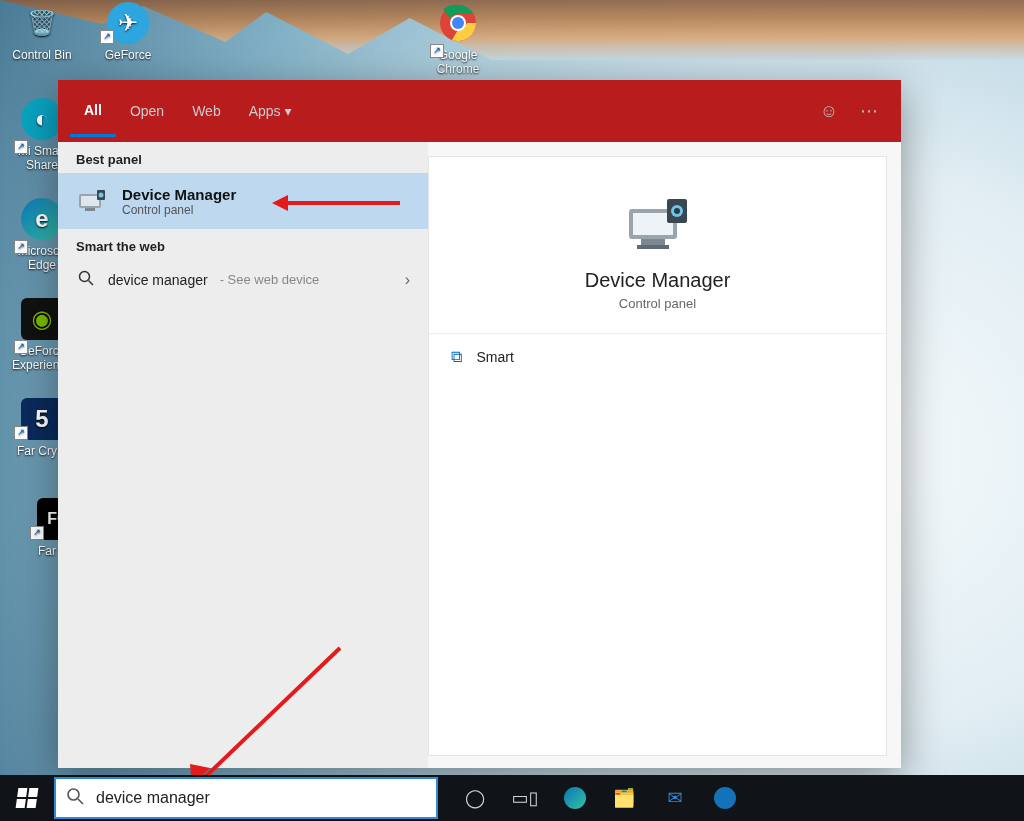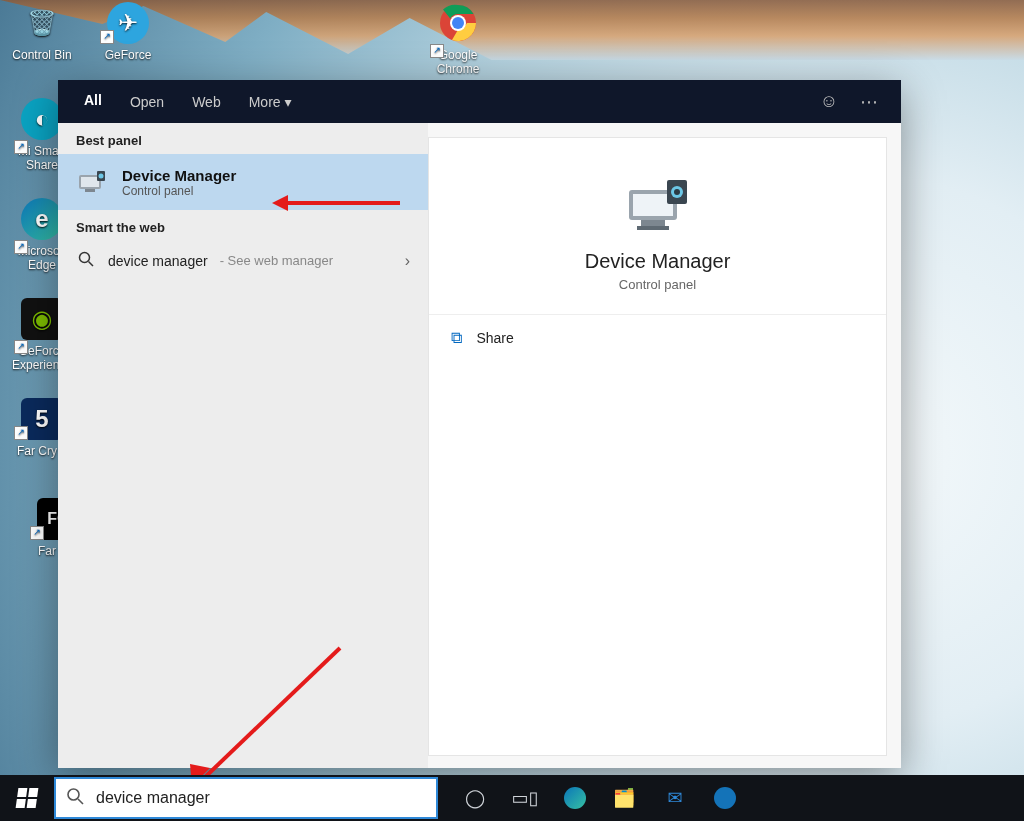--- a/index.html
+++ b/index.html
@@ -10,21 +10,21 @@
   .mountain{position:absolute;top:0;left:0;right:0;height:60px;
     background:linear-gradient(180deg,#8a5a3a 0%,#b57a48 30%,#d9a06c 60%,#c9dbe6 100%);
     clip-path:polygon(0 0,10% 40%,14% 10%,22% 70%,26% 20%,34% 90%,40% 30%,48% 100%,100% 100%,100% 0);
     opacity:.85}
   
   .di{position:absolute;width:76px;text-align:center;color:#fff;font-size:12px;text-shadow:0 1px 2px rgba(0,0,0,.9)}
   .di .glyph{width:42px;height:42px;margin:0 auto 4px;border-radius:6px;display:flex;align-items:center;justify-content:center;font-size:24px}
   .di .short{position:absolute;left:10px;bottom:18px;width:12px;height:12px;background:#fff;border:1px solid #888;font-size:9px;line-height:10px;color:#0067c0}
   
   .flyout{position:absolute;left:58px;top:80px;width:843px;height:688px;background:#f2f2f2;box-shadow:0 10px 40px rgba(0,0,0,.4);display:flex;flex-direction:column}
-  .tabs{height:43px;background:#0f172a;display:flex;align-items:center;padding:0 12px;color:#ccc;font-size:14px}
+  .tabs{height:62px;background:#b91c1c;display:flex;align-items:center;padding:0 12px;color:#ccc;font-size:14px}
   .tab{padding:0 14px;height:48px;display:flex;align-items:center;cursor:pointer}
   .tab.active{color:#fff;border-bottom:3px solid #0078d7;font-weight:600}
   .tabs .sp{flex:1}
   .tabs .ic{width:40px;text-align:center;font-size:18px;color:#bbb;cursor:pointer}
   .body{flex:1;display:flex}
   .left{width:370px;background:#ededed;display:flex;flex-direction:column}
   .section{padding:10px 18px 6px;font-size:13px;font-weight:600;color:#222}
   .best{display:flex;align-items:center;gap:14px;padding:12px 18px;background:#bdd8ef;cursor:pointer}
   .best .ico{width:32px;height:32px;display:flex;align-items:center;justify-content:center}
   .best .t1{font-size:15px;font-weight:600;color:#111}
@@ -112,21 +112,21 @@
     <div class="glyph" style="background:#000;color:#fff;font-weight:700;font-size:16px">FC</div>
     <div class="short">↗</div>
     <div>Far Cry</div>
   </div>
 
   <div class="flyout">
     <div class="tabs">
       <div class="tab active">All</div>
       <div class="tab">Open</div>
       <div class="tab">Web</div>
-      <div class="tab"><span>More</span>&nbsp;<span>▾</span></div>
+      <div class="tab"><span>Apps</span>&nbsp;<span>▾</span></div>
       <div class="sp"></div>
       <div class="ic">☺</div>
       <div class="ic">⋯</div>
     </div>
     <div class="body">
       <div class="left">
         <div class="section">Best panel</div>
         <div class="best">
           <div class="ico dm-ico">
             <svg width="30" height="26" viewBox="0 0 30 26">
@@ -144,21 +144,21 @@
         </div>
         <div class="section">Smart the web</div>
         <div class="webrow">
           <div class="mag">
             <svg width="16" height="16" viewBox="0 0 16 16">
                 <circle cx="6.5" cy="6.5" r="5" fill="none" stroke="#333" stroke-width="1.5"></circle>
                 <line x1="10.5" y1="10.5" x2="15" y2="15" stroke="#333" stroke-width="1.5"></line>
               </svg>
           </div>
           <span class="q">device manager</span>
-          <span class="hint">- See web manager</span>
+          <span class="hint">- See web device</span>
           <span class="chev">›</span>
         </div>
       </div>
       <div class="right">
         <div class="card">
           <div class="hero">
             <div class="dm-ico">
               <svg width="70" height="58" viewBox="0 0 70 58">
                   <rect x="6" y="16" width="48" height="30" rx="3" fill="#9aa4ad"></rect>
                   <rect x="10" y="20" width="40" height="22" fill="#eef3f7"></rect>
@@ -167,21 +167,21 @@
                   <circle cx="54" cy="18" r="3" fill="#2b3a44"></circle>
                   <rect x="18" y="46" width="24" height="6" fill="#7d8790"></rect>
                   <rect x="14" y="52" width="32" height="4" fill="#5f6a73"></rect>
                 </svg>
             </div>
             <div class="big">Device Manager</div>
             <div class="sub">Control panel</div>
           </div>
           <div class="action">
             <span class="ai">⧉</span>
-            <span>Share</span>
+            <span>Smart</span>
           </div>
         </div>
       </div>
     </div>
   </div>
 
 
   <svg class="arrow" style="left:270px;top:188px" width="140" height="30">
     <line x1="130" y1="15" x2="18" y2="15"></line>
       <polygon points="18,7 18,23 2,15"></polygon>

